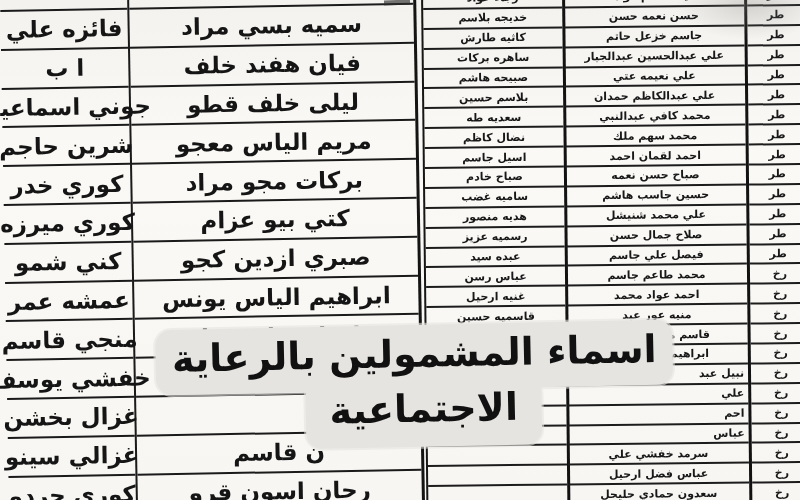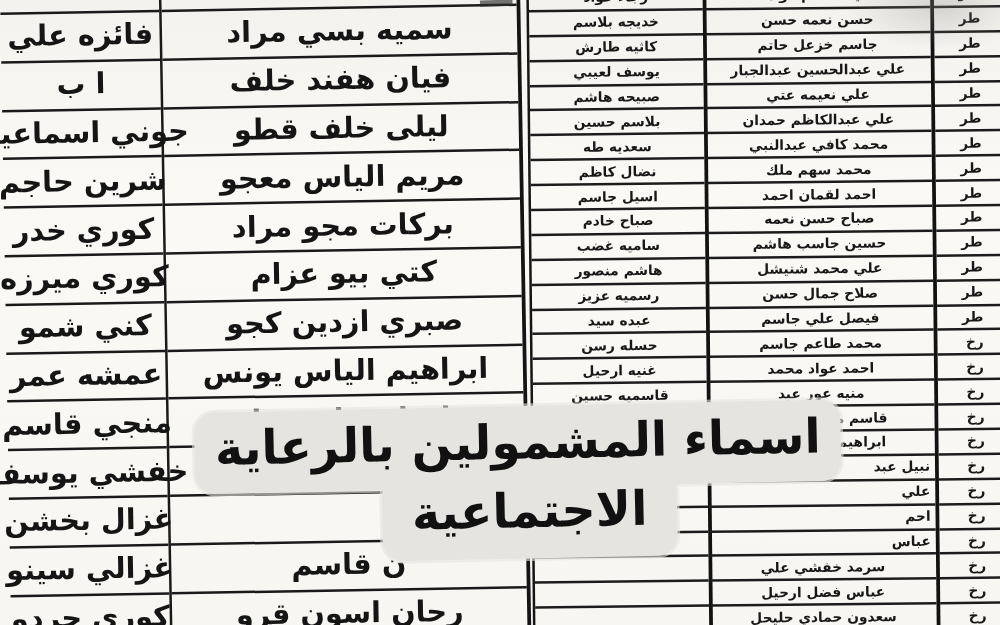--- a/index.html
+++ b/index.html
@@ -147,21 +147,21 @@
           <div class="rrow">
             <span>رجاء عواد</span>
           </div>
           <div class="rrow">
             <span>خديجه بلاسم</span>
           </div>
           <div class="rrow">
             <span>كاثيه طارش</span>
           </div>
           <div class="rrow">
-            <span>يوسف لعيبي</span>
+            <span>ساهره بركات</span>
           </div>
           <div class="rrow">
             <span>صبيحه هاشم</span>
           </div>
           <div class="rrow">
             <span>بلاسم حسين</span>
           </div>
           <div class="rrow">
             <span>سعديه طه</span>
           </div>
@@ -171,30 +171,30 @@
           <div class="rrow">
             <span>اسيل جاسم</span>
           </div>
           <div class="rrow">
             <span>صباح خادم</span>
           </div>
           <div class="rrow">
             <span>ساميه غضب</span>
           </div>
           <div class="rrow">
-            <span>هاشم منصور</span>
+            <span>هديه منصور</span>
           </div>
           <div class="rrow">
             <span>رسميه عزيز</span>
           </div>
           <div class="rrow">
             <span>عبده سيد</span>
           </div>
           <div class="rrow">
-            <span>حسله رسن</span>
+            <span>عباس رسن</span>
           </div>
           <div class="rrow">
             <span>غنيه ارحيل</span>
           </div>
           <div class="rrow">
             <span>قاسميه حسين</span>
           </div>
           <div class="rrow">
             <span>منيه مسلم</span>
           </div>

